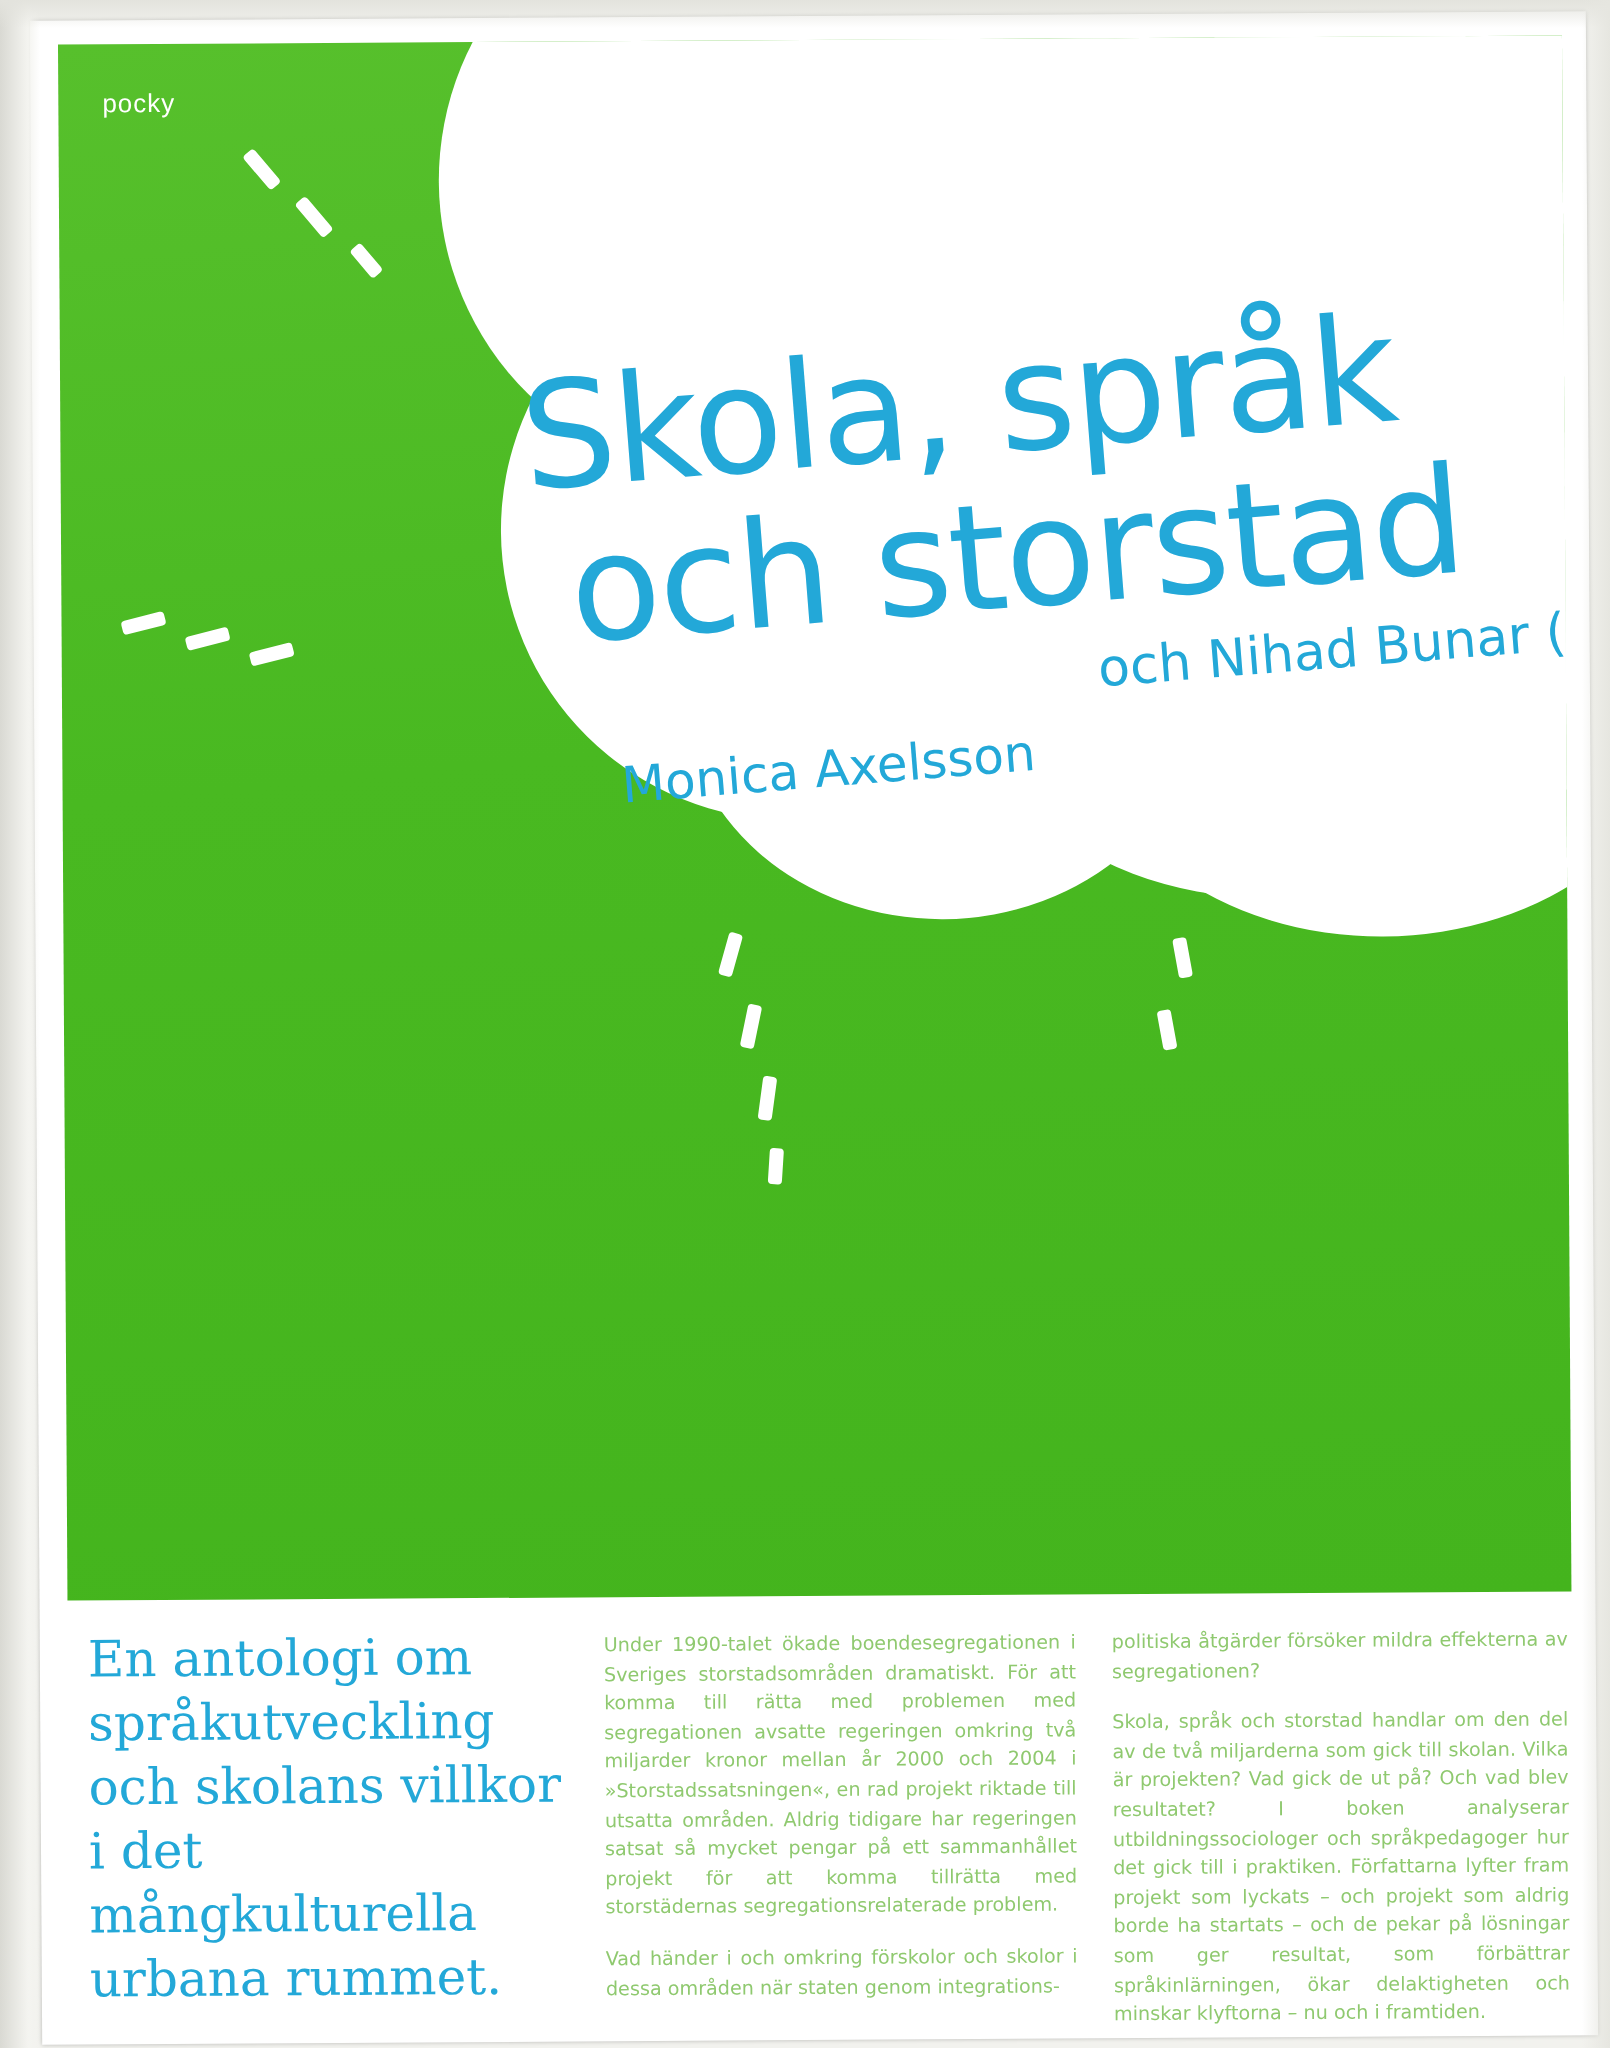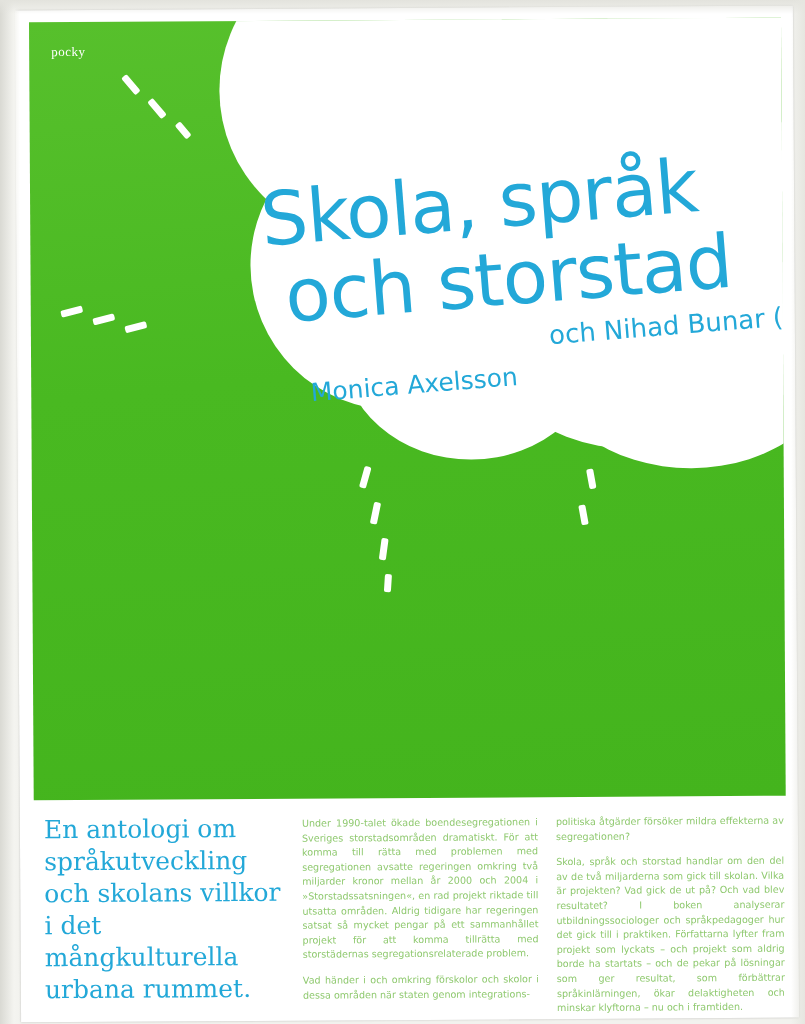--- a/index.html
+++ b/index.html
@@ -47,21 +47,21 @@
     overflow: hidden;
   }
 
   .imprint {
     position: absolute;
     left: 22px;
     top: 22px;
     color: #ffffff;
     font-size: 13px;
     letter-spacing: 0.5px;
-    font-family: Liberation Serif, serif;
+    font-family: Liberation Sans, sans-serif;
   }
 
   
   .cloud {
     position: absolute;
     pointer-events: none;
   }
   .cloud span {
     position: absolute;
     background: #ffffff;

